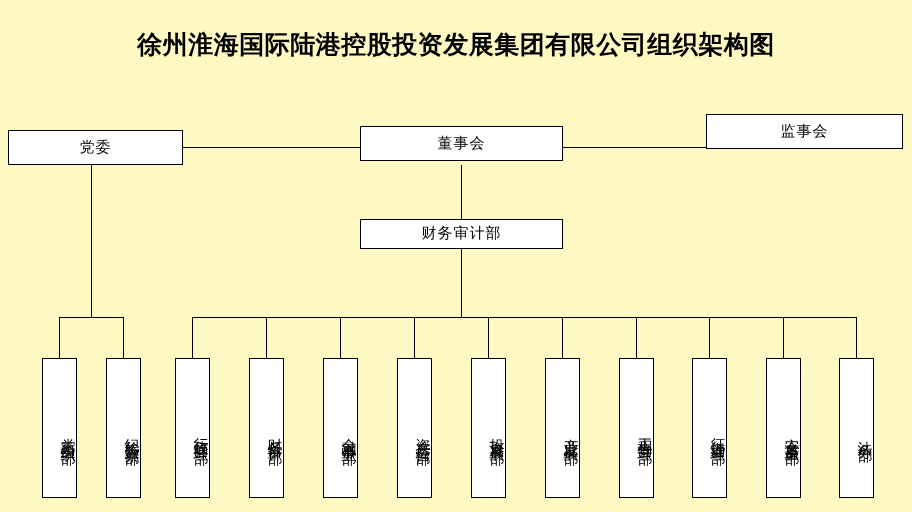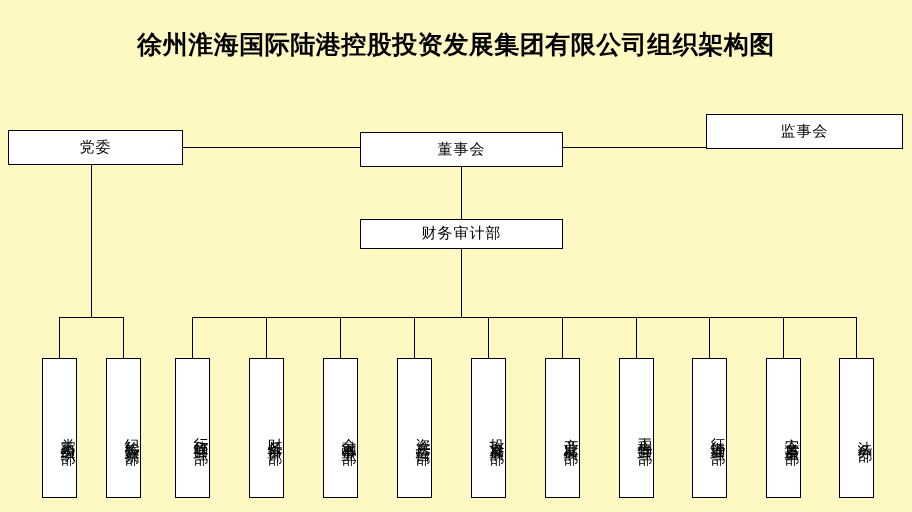--- a/index.html
+++ b/index.html
@@ -91,21 +91,21 @@
   <div class="line v" style="left:562px; top:317px; height:41px;"></div>
   <div class="line v" style="left:636px; top:317px; height:41px;"></div>
   <div class="line v" style="left:709px; top:317px; height:41px;"></div>
   <div class="line v" style="left:783px; top:317px; height:41px;"></div>
   <div class="line v" style="left:856px; top:317px; height:41px;"></div>
 
   <div class="node horiz" style="left:8px; top:130px; width:175px; height:35px;justify-content:center;">
     <span>党委</span>
   </div>
 
-  <div class="node horiz" style="left:360px; top:132px; width:203px; height:35px;">
+  <div class="node horiz" style="left:360px; top:126px; width:203px; height:35px;">
     <span>董事会</span>
   </div>
 
   <div class="node horiz" style="left:706px; top:114px; width:197px; height:35px;">
     <span>监事会</span>
   </div>
 
   <div class="node horiz" style="left:360px; top:219px; width:203px; height:30px;">
     <span>财务审计部</span>
   </div>

